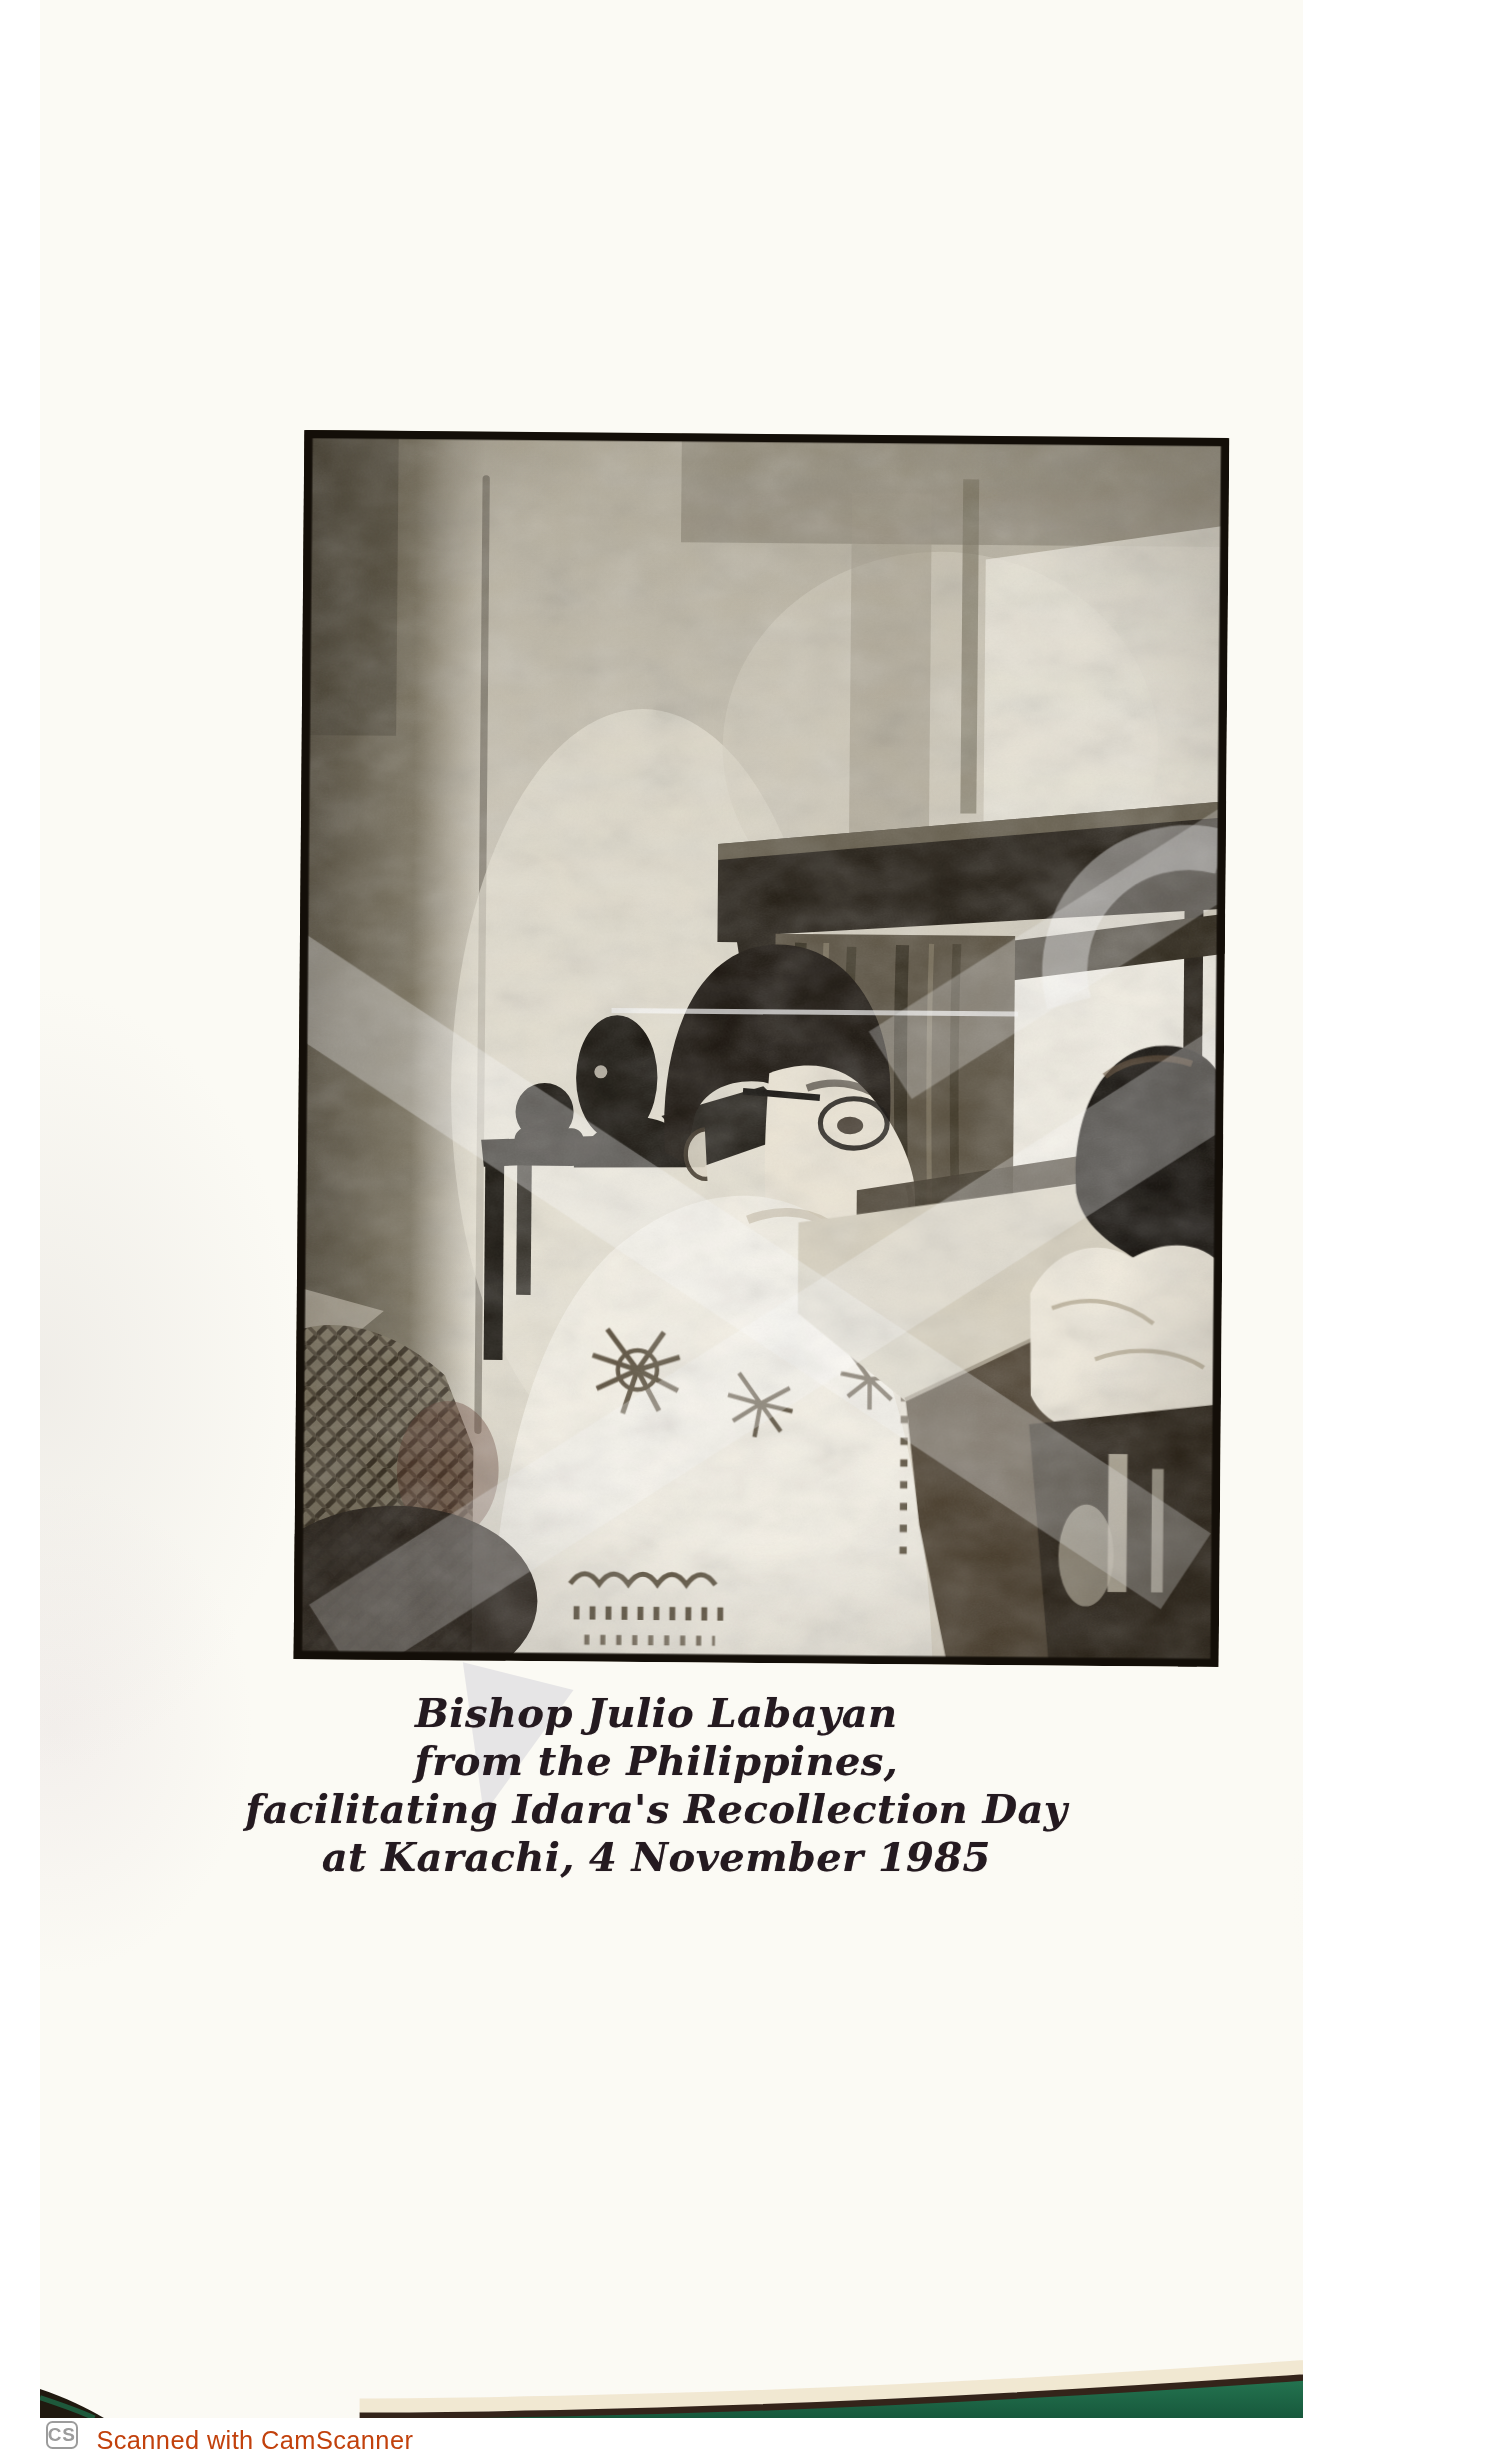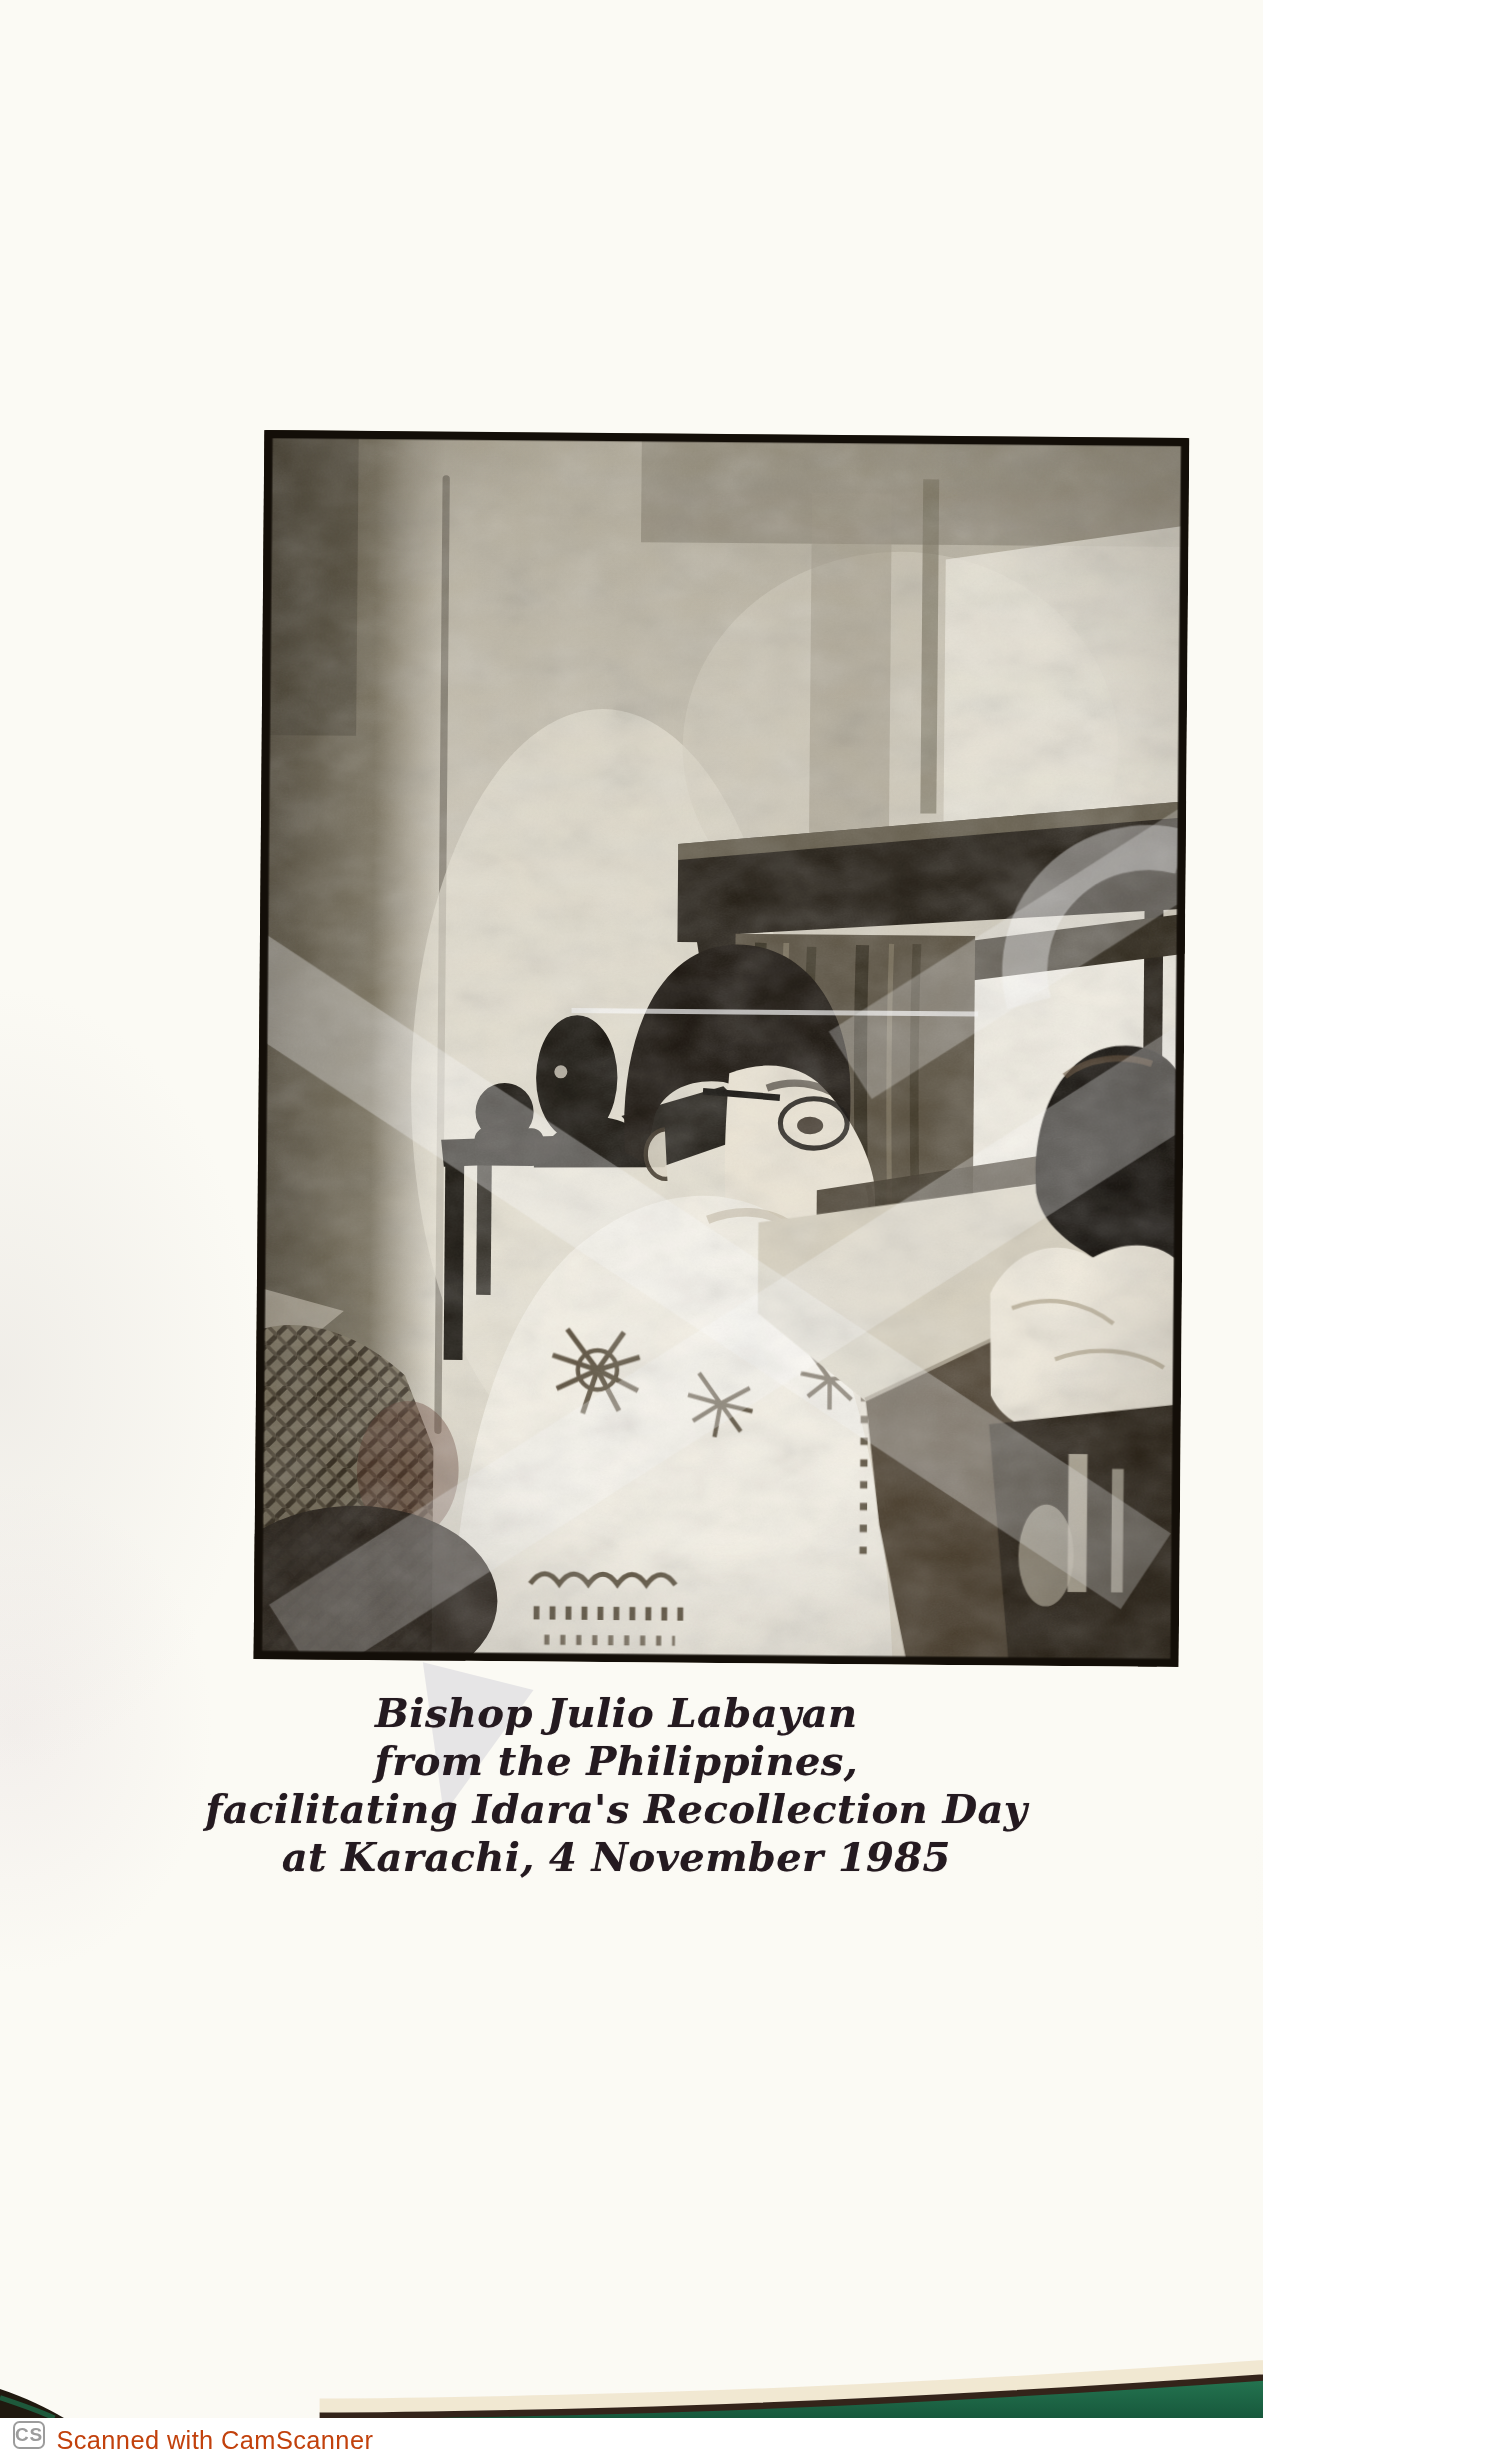--- a/index.html
+++ b/index.html
@@ -4,20 +4,21 @@
 <style>
   html,body{margin:0;padding:0;background:#ffffff;}
   #page{
     position:relative;width:1263px;height:2462px;overflow:hidden;
     background:
       radial-gradient(436px 654px at 0px 1380px, rgba(214,208,204,.30), transparent 60%),
       radial-gradient(305px 378px at 14.5px 1728px, rgba(228,219,221,.35), transparent 65%),
       radial-gradient(363px 508px at 1505px 1888px, rgba(235,230,222,.25), transparent 70%),
       #fbfaf4;
     font-family:"Liberation Sans", sans-serif;
+    margin-left:40px;
   }
   
   .photo-wrap{
     position:absolute;left:259px;top:434px;width:925px;height:1229px;
     transform:rotate(0.5deg);transform-origin:50% 50%;
   }
   .photo-wrap svg{display:block;width:100%;height:100%;}
   
   .wm-triangle{
     position:absolute;left:404px;top:1674px;width:0;height:0;
@@ -40,21 +41,21 @@
   
   .scan-edge{position:absolute;left:0;top:2280px;width:1505px;height:138px;}
   .scan-edge svg{display:block;width:100%;height:100%;}
   
   .footer{
     position:absolute;left:0;top:2418px;width:1505px;height:44px;background:#ffffff;
     display:flex;align-items:center;
   }
   .cs-icon{
     margin-left:5.8px;width:39px;height:39px;display:flex;flex-direction:column;
-    align-items:flex-end;justify-content:flex-start;
+    align-items:flex-start;justify-content:flex-start;
   }
   .cs-box{
     box-sizing:border-box;height:28px;border:2.9px solid #9c9c9c;border-radius:6.5px;
     display:flex;align-items:center;justify-content:center;
     font-weight:bold;font-size:19px;color:#9c9c9c;letter-spacing:0.7px;
     font-family:"Liberation Sans",sans-serif;
   }
   .cs-bar{height:7.3px;margin-top:2.2px;background:#9c9c9c;border-radius:2.2px;}
   .footer-text{
     margin-left:11.6px;font-size:25.4px;color:#c2410c;letter-spacing:0.4px;

